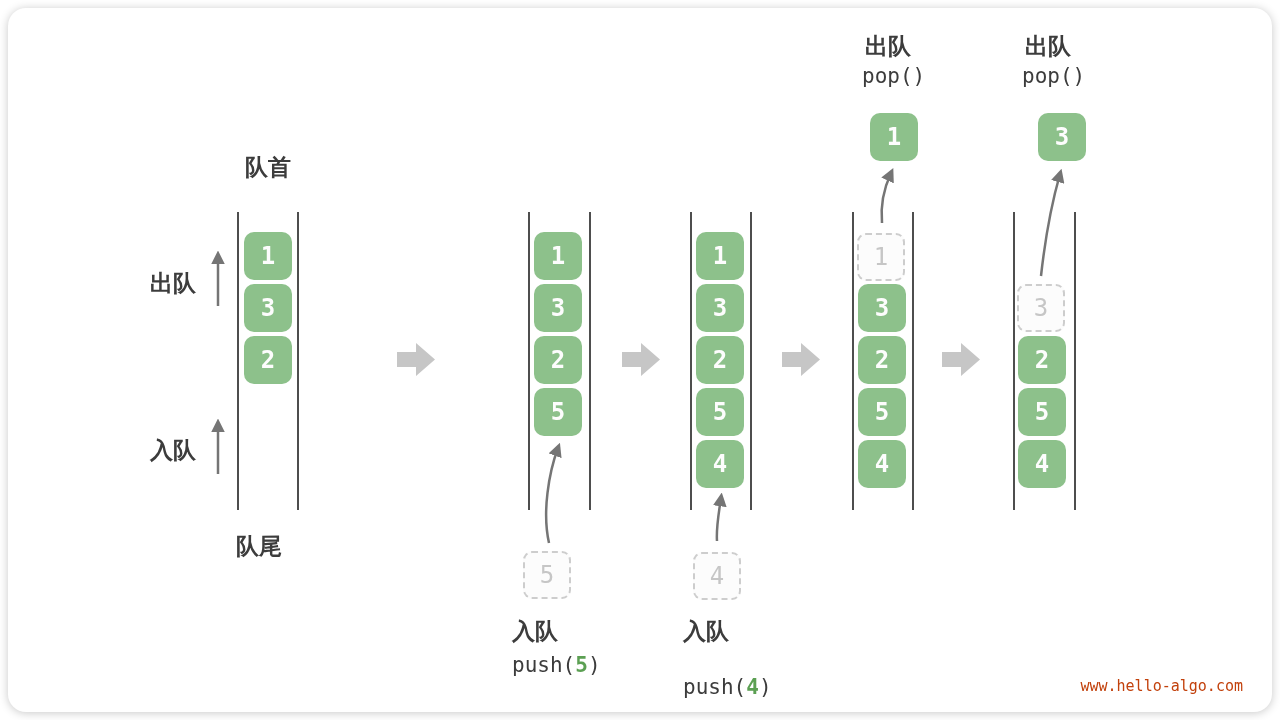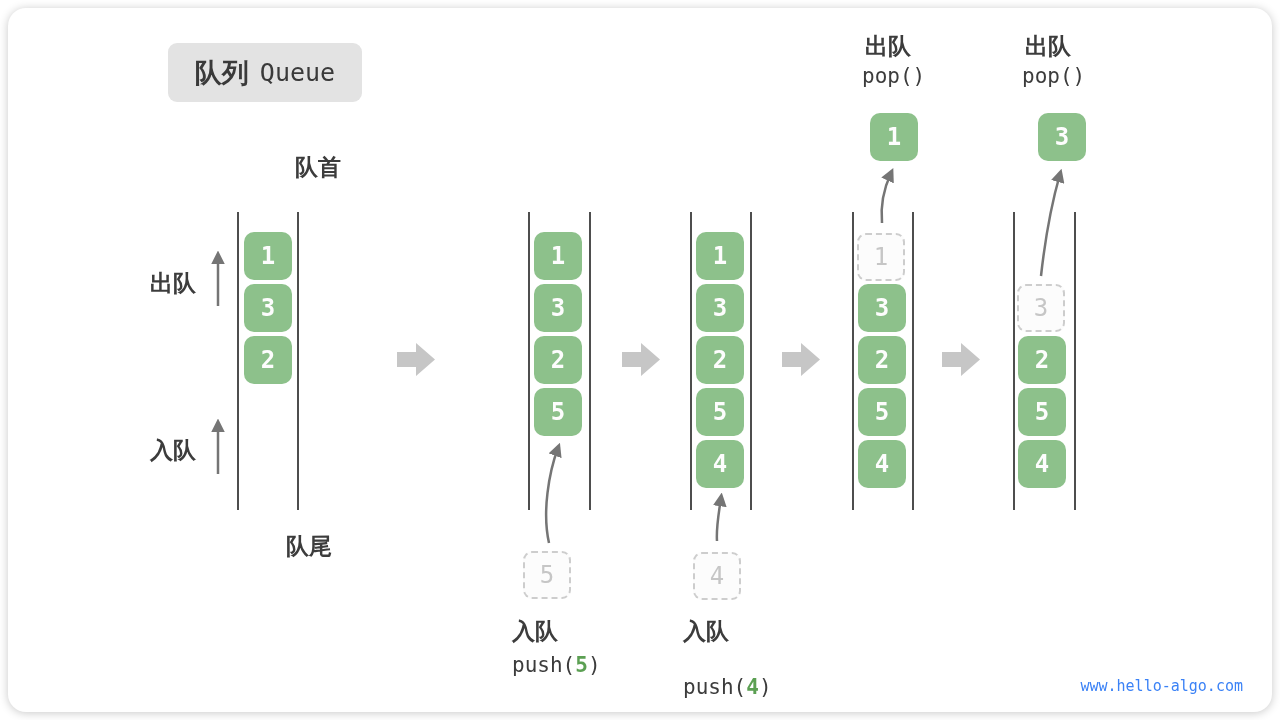--- a/index.html
+++ b/index.html
@@ -7,50 +7,46 @@
           font-family:"Liberation Sans",sans-serif;}
   .card{position:absolute;left:8px;top:8px;right:8px;bottom:8px;background:#ffffff;
         border-radius:18px;box-shadow:0 1px 10px rgba(0,0,0,0.22);}
 
   .title-badge{position:absolute;left:168px;top:43px;width:194px;height:59px;background:#E3E3E3;
         border-radius:9px;display:flex;align-items:center;justify-content:center;gap:11px;}
   .title-zh{font-weight:700;font-size:27px;color:#3A3A3A;}
   .title-en{font-family:"DejaVu Sans Mono",monospace;font-size:25px;color:#3A3A3A;}
 
   .lbl{position:absolute;font-weight:700;font-size:23px;color:#3C3C3C;white-space:nowrap;}
-  .lbl-center{width:62px;text-align:right;margin-left:42px;}
+  .lbl-center{width:62px;text-align:center;}
 
   .wall{position:absolute;top:212px;width:2px;height:298px;background:#4E4E4E;}
 
   .box{position:absolute;width:48px;height:48px;border-radius:10px;background:#8DC18B;
        color:#FDFDFD;font-family:"DejaVu Sans Mono",monospace;font-weight:700;font-size:24px;
        display:flex;align-items:center;justify-content:center;}
   .ghost{position:absolute;width:44px;height:44px;border:2px dashed #CDCDCD;border-radius:9px;
        background:#FCFCFC;color:#C6C6C6;font-family:"DejaVu Sans Mono",monospace;font-size:24px;
        display:flex;align-items:center;justify-content:center;}
 
   .op-zh{position:absolute;font-weight:700;font-size:23px;color:#3C3C3C;white-space:nowrap;}
   .op-code{position:absolute;font-family:"DejaVu Sans Mono",monospace;font-size:21px;color:#3C3C3C;white-space:nowrap;}
   .op-arg{color:#5CA053;font-weight:700;}
 
   .watermark{position:absolute;right:37px;top:677px;font-family:"DejaVu Sans Mono",monospace;
-       font-size:15px;color:#3b82f6;}
+       font-size:15px;color:#c2410c;}
 
   svg.overlay{position:absolute;left:0;top:0;width:1280px;height:720px;pointer-events:none;}
 </style>
 </head>
 <body>
 
 <div id="canvas">
   <div class="card"></div>
 
-  <div class="title-badge">
-    <span class="title-zh">队列</span>
-    <span class="title-en">Queue</span>
-  </div>
 
   <div class="lbl lbl-center" style="left:237px;top:152px;">队首</div>
   <div class="lbl lbl-center" style="left:228px;top:531px;">队尾</div>
   <div class="lbl" style="left:150px;top:268px;">出队</div>
   <div class="lbl" style="left:150px;top:435px;">入队</div>
 
   <div class="wall" style="left:237px;"></div>
   <div class="wall" style="left:297px;"></div>
   <div class="box" style="left:244px;top:232px;">1</div>
   <div class="box" style="left:244px;top:284px;">3</div>

